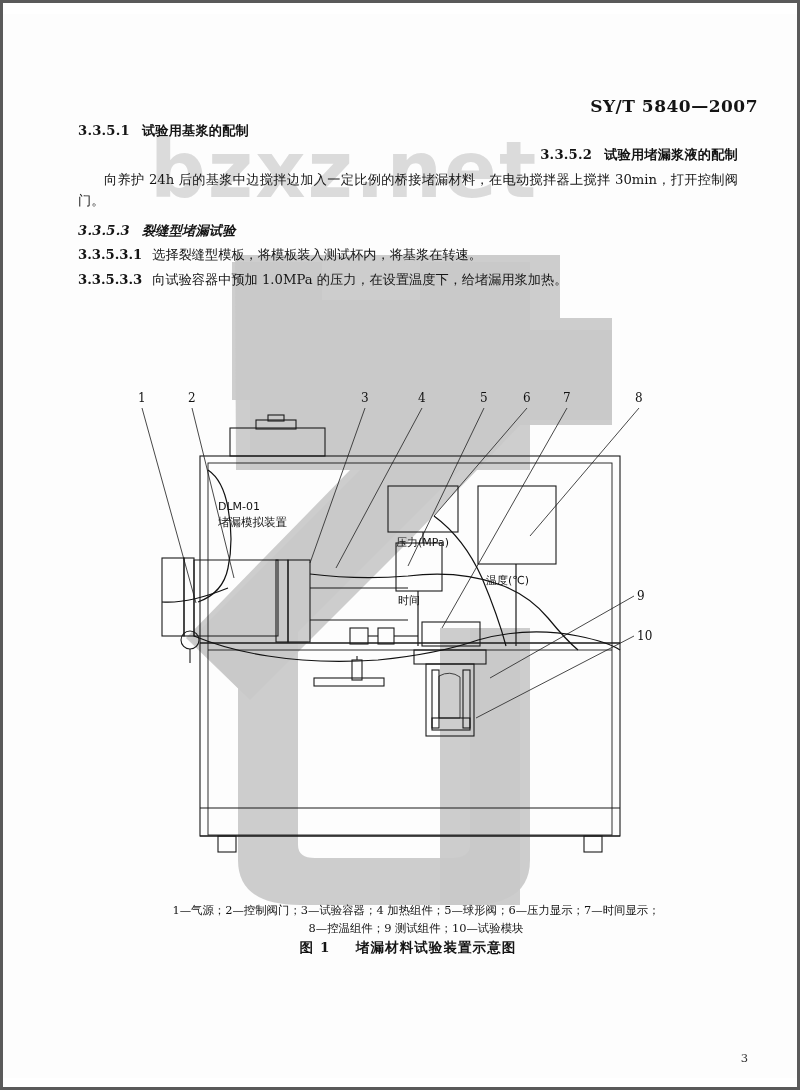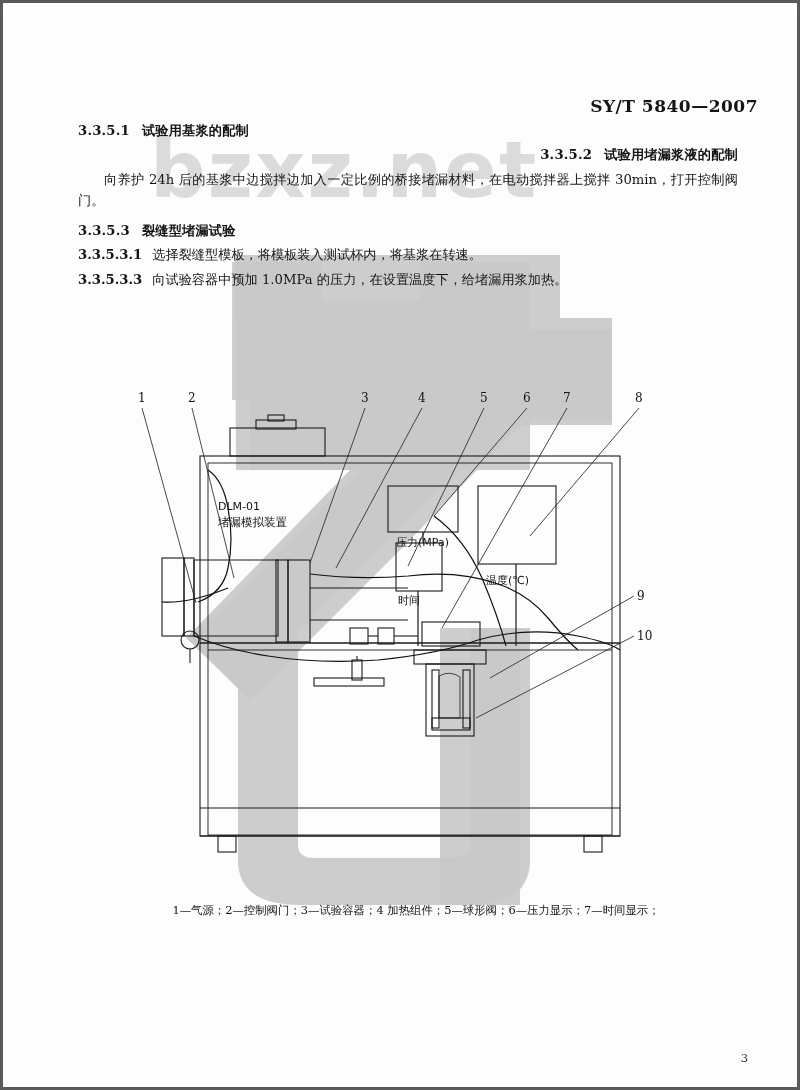--- a/index.html
+++ b/index.html
@@ -172,21 +172,21 @@
       <span class="num">3.3.5.1</span><span>试验用基浆的配制</span>
     </div>
 
 
     <div class="sec-head" style="margin-top:6px;text-align:right;">
       <span class="num">3.3.5.2</span><span>试验用堵漏浆液的配制</span>
     </div>
 
     <p class="para">向养护 24h 后的基浆中边搅拌边加入一定比例的桥接堵漏材料，在电动搅拌器上搅拌 30min，打开控制阀门。</p>
 
-    <div class="sec-head" style="margin-top:10px;">
+    <div class="sec-head" style="margin-top:10px;font-style:italic;">
       <span class="num">3.3.5.3</span><span>裂缝型堵漏试验</span>
     </div>
 
     <div class="clause">
       <span class="num">3.3.5.3.1</span><span class="clause-body">选择裂缝型模板，将模板装入测试杯内，将基浆在转速。</span>
     </div>
     <div class="clause">
       <span class="num">3.3.5.3.3</span><span class="clause-body">向试验容器中预加 1.0MPa 的压力，在设置温度下，给堵漏用浆加热。</span>
     </div>
   </div>
@@ -291,19 +291,25 @@
         <text x="445" y="14">6</text>
         <text x="485" y="14">7</text>
         <text x="557" y="14">8</text>
         <text x="559" y="212">9</text>
         <text x="559" y="252">10</text>
       </g>
     </svg>
 
     <div class="fig-legend">
       <div>1—气源；2—控制阀门；3—试验容器；4  加热组件；5—球形阀；6—压力显示；7—时间显示；</div>
-    </div>
-
+      <div>8—控温组件；9  测试组件；10—试验模块</div>
+    </div>
+
+    <div class="fig-caption">
+      <span>图 1</span>
+      <span style="display:inline-block;width:14px;"></span>
+      <span>堵漏材料试验装置示意图</span>
+    </div>
   </div>
 
 
   <div class="page-num">3</div>
 </div>
 
 </body></html>

